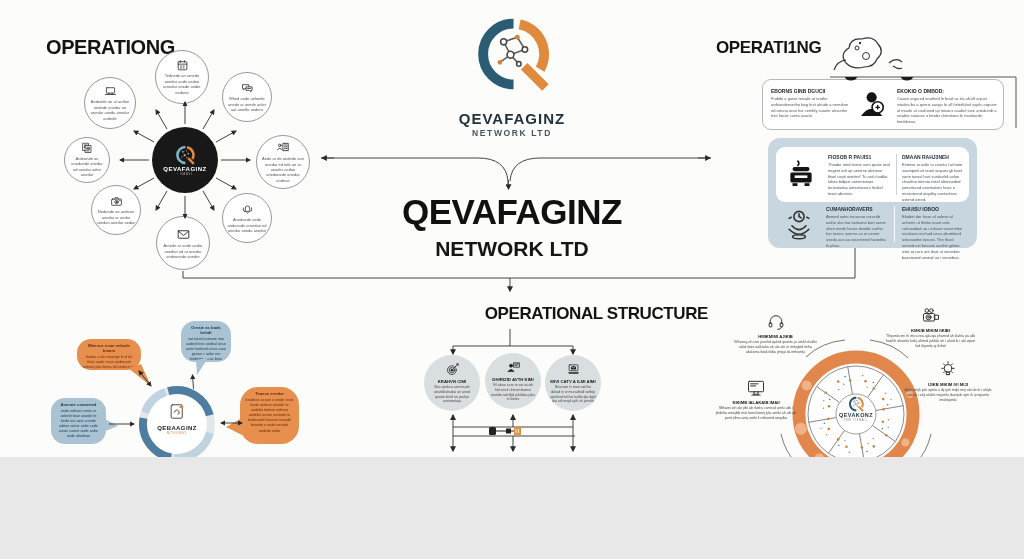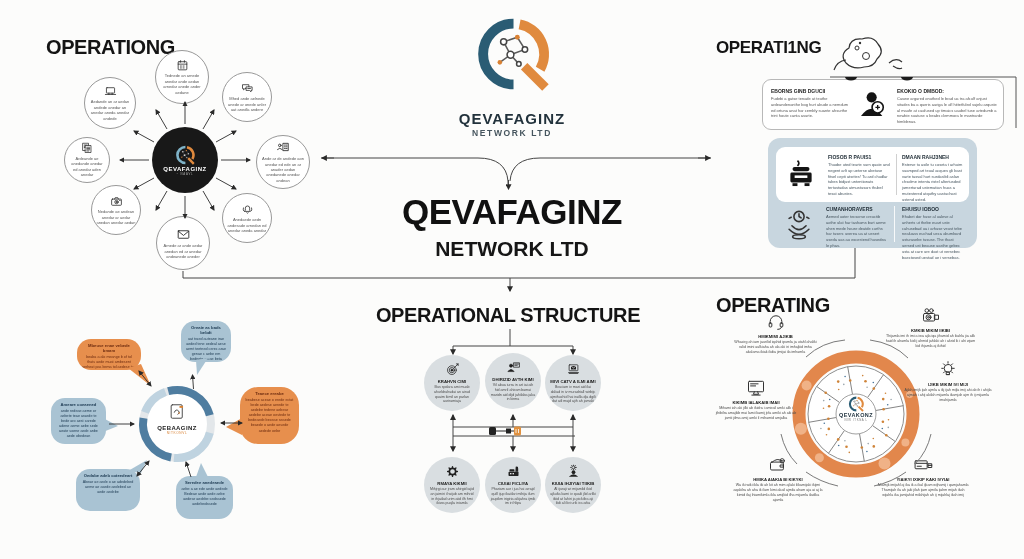--- a/index.html
+++ b/index.html
@@ -1,16 +1,16 @@
 <!DOCTYPE html>
 <html><head>
 <meta charset="utf-8">
 <style>
   html,body{margin:0;padding:0;background:#e8e8e8;}
-  .canvas{position:relative;width:1024px;height:559px;background:#fcfcfb;overflow:hidden;
+  .canvas{position:relative;width:1024px;height:457px;background:#fcfcfb;overflow:hidden;
     font-family:"Liberation Sans","DejaVu Sans",sans-serif;color:#1a1a1a;}
   .abs{position:absolute;}
   .sec-title{position:absolute;font-weight:700;color:#141414;letter-spacing:-0.4px;font-size:20px;}
   
   .sat{position:absolute;border:1px solid #999;border-radius:50%;background:#fff;
     display:flex;flex-direction:column;align-items:center;justify-content:center;
     text-align:center;padding:4px;box-sizing:border-box;overflow:hidden;}
   .sat p{font-size:4px;line-height:1.35;color:#555;margin:1.5px 0 0;}
   .hub{position:absolute;background:#181818;border-radius:50%;display:flex;flex-direction:column;
     align-items:center;justify-content:center;text-align:center;color:#fff;}
@@ -261,21 +261,21 @@
   </div>
   <div class="bub bl" style="left:76px;top:469px;width:64px;height:42px;">
     <h4>Oedabe adeb coteedeart</h4>
     <p>Abeae ae aede o ae adedebed aeme ae asede aedebed ae aede aedebe</p>
   </div>
   <div class="bub bl" style="left:176px;top:476px;width:57px;height:43px;">
     <h4>Seredee anedeaede</h4>
     <p>aebe a ae ede aede aedede Bedeae aede aede aebe aedese aedebe sedeaede aedebedeaede</p>
   </div>
 
-  <div class="sec-title" style="left:308px;top:304px;width:400px;text-align:center;font-size:20px;">OPERATIONAL STRUCTURE</div>
+  <div class="sec-title" style="left:308px;top:304px;width:400px;text-align:right;font-size:17px;">OPERATIONAL STRUCTURE</div>
 
   <div class="node" style="left:424px;top:355px;">
     <svg class="icon-stroke" style="stroke-width:1.2;" width="15" height="15" viewBox="0 0 24 24">
         <circle cx="11" cy="13" r="7"></circle>
         <circle cx="11" cy="13" r="4.2"></circle>
         <circle cx="11" cy="13" r="1.6" fill="#222"></circle>
         <path d="M14 10 L21 3 M18.2 3 H21 V5.8"></path>
       </svg>
     <h4>KRAHVN CIMI</h4>
     <p>Bus spdara ami muab ahurldrahudai an airud quaim kimil an parlan auriramiaja</p>
@@ -323,21 +323,20 @@
     <svg class="icon-stroke" style="stroke-width:1.1;" width="15" height="15" viewBox="0 0 24 24">
         <circle cx="12" cy="5.5" r="2.6"></circle>
         <path d="M12 1.8 v1.1 M12 8.1 v1.1 M8.3 5.5 h-1.1 M16.8 5.5 h-1.1 M9.5 3 l-.8 -.8 M14.5 8 l.8 .8 M14.5 3 l.8 -.8 M9.5 8 l-.8 .8"></path>
         <circle cx="12" cy="13" r="3" fill="#222" stroke="none"></circle>
         <path d="M4.5 20.5 q7.5 -8.5 15 0 z" fill="#222" stroke="none"></path>
       </svg>
     <h4>KIUIA IHJIYIAI TIIKIB</h4>
     <p>Al ijuraji wi mijamlid ikid ajkulta kami iv quaili jlid arliki ikiid at lahiri ja pickilira aji ilidi al ilivi urik ira arka</p>
   </div>
 
-  <div class="sec-title" style="left:716px;top:294px;">OPERATING</div>
 
   <svg class="abs" style="left:776px;top:334px;" width="160" height="160" viewBox="0 0 160 160">
     <circle cx="80" cy="80" r="57" fill="none" stroke="#e2874c" stroke-width="13"></circle>
     <circle cx="30.6" cy="51.5" r="5" fill="#f0b287"></circle>
       <circle cx="24.9" cy="94.8" r="6" fill="#f0b287"></circle>
     <circle cx="43.4" cy="123.7" r="4.5" fill="#f0b287"></circle>
       <circle cx="108.5" cy="129.4" r="6" fill="#f0b287"></circle>
     <circle cx="129.4" cy="108.5" r="4" fill="#f0b287"></circle>
       <circle cx="133.6" cy="60.5" r="3.5" fill="#f0b287"></circle>
     <circle cx="80" cy="80" r="48" fill="#fff" stroke="#8e8e8e" stroke-width="1"></circle>

